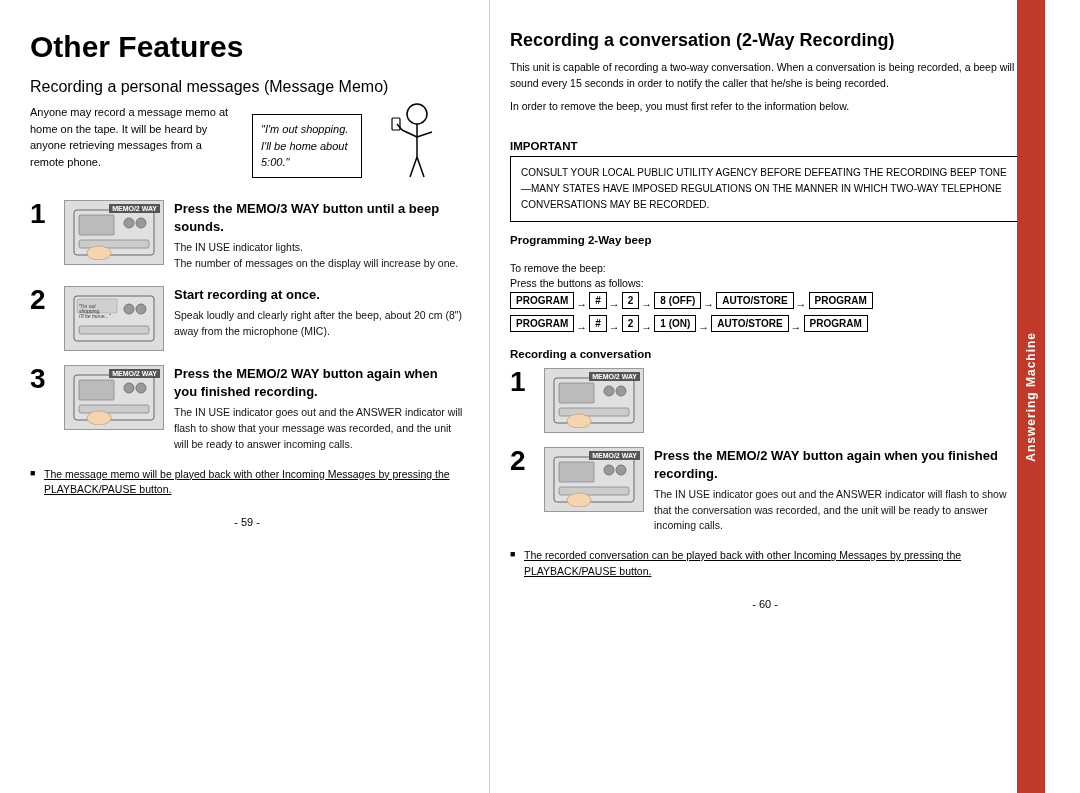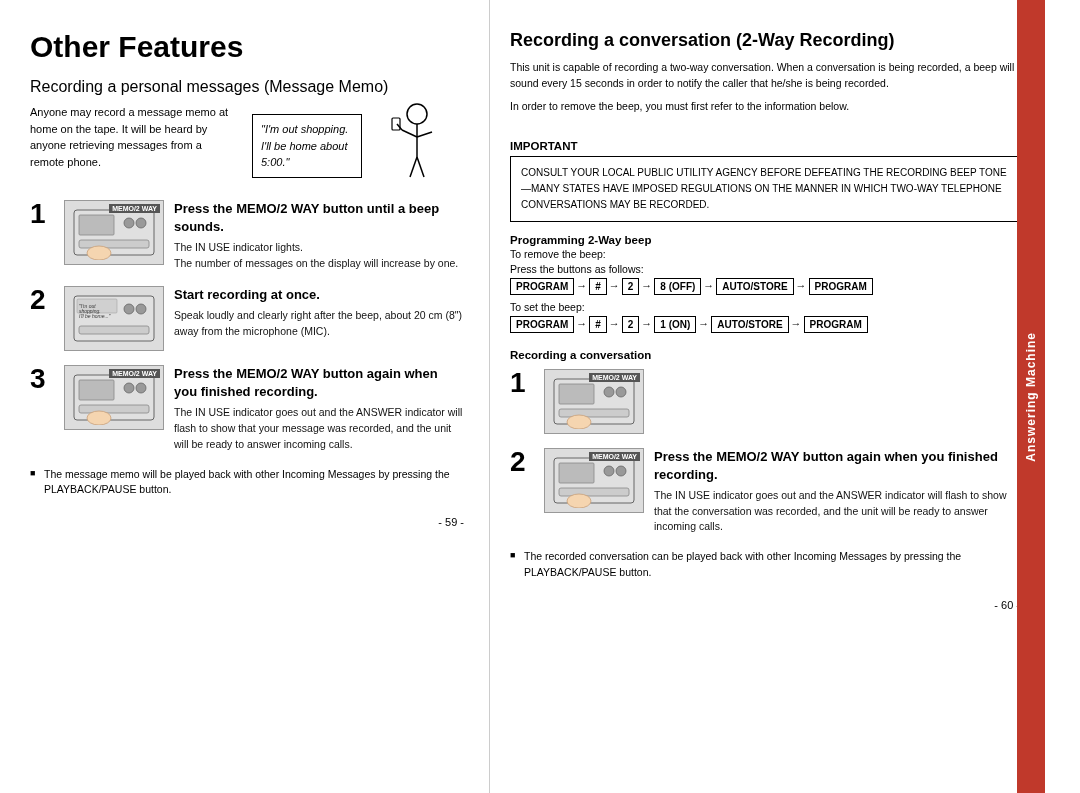--- a/index.html
+++ b/index.html
@@ -130,30 +130,31 @@
       line-height: 1.5;
       color: #111;
     }
 
     .note-bullet {
       font-size: 10.5px;
       line-height: 1.5;
       margin-top: 10px;
       padding-left: 14px;
       position: relative;
+      text-decoration: underline;
     }
     .note-bullet::before {
       content: '■';
       position: absolute;
       left: 0;
       font-size: 9px;
     }
 
     .page-number {
-      text-align: right;
+      text-align: center;
       margin-top: 18px;
       font-size: 11px;
     }
 
     
     h2.right-section-title {
       font-size: 18px;
       font-weight: bold;
       margin-bottom: 8px;
     }
@@ -174,29 +175,29 @@
     .important-box {
       border: 1.5px solid #000;
       padding: 8px 10px;
       font-size: 10px;
       line-height: 1.6;
       margin-bottom: 12px;
     }
     .programming-heading {
       font-weight: bold;
       font-size: 11.5px;
-      margin-bottom: 2px;
+      margin-bottom: 16px;
     }
     .programming-sub {
       font-size: 10.5px;
       margin-bottom: 3px;
     }
     .beep-row {
       display: flex;
-      align-items: flex-start;
+      align-items: flex-end;
       gap: 0;
       margin-bottom: 6px;
       flex-wrap: wrap;
     }
     .beep-box {
       border: 1px solid #000;
       padding: 2px 5px;
       font-size: 10px;
       font-weight: bold;
       white-space: nowrap;
@@ -252,21 +253,21 @@
         <rect x="5" y="5" width="80" height="45" rx="3" fill="#e0e0e0" stroke="#666" stroke-width="1"></rect>
         <rect x="10" y="10" width="35" height="20" rx="1" fill="#bbb" stroke="#888" stroke-width="0.8"></rect>
         <circle cx="60" cy="18" r="5" fill="#999" stroke="#666" stroke-width="0.8"></circle>
         <circle cx="72" cy="18" r="5" fill="#999" stroke="#666" stroke-width="0.8"></circle>
         <rect x="10" y="35" width="70" height="8" rx="2" fill="#ccc" stroke="#888" stroke-width="0.8"></rect>
 
         <ellipse cx="30" cy="48" rx="12" ry="7" fill="#f5d5b0" stroke="#c8a07a" stroke-width="0.8"></ellipse>
       </svg>
     </div>
     <div class="step-content">
-      <div class="step-heading">Press the MEMO/2 WAY button until a beep sounds.</div>
+      <div class="step-heading">Press the MEMO/3 WAY button until a beep sounds.</div>
       <div class="step-text" style="white-space: pre-line;">The IN USE indicator lights.
 The number of messages on the display will increase by one.</div>
     </div>
   </div>
 
   <div class="step">
     <div class="step-number">2</div>
     <div class="step-image">
       <svg class="device-svg" viewBox="0 0 90 55">
         <rect x="5" y="5" width="80" height="45" rx="3" fill="#e0e0e0" stroke="#666" stroke-width="1"></rect>
@@ -328,21 +329,20 @@
     <span class="beep-arrow">→</span>
     <span class="beep-box">2</span>
     <span class="beep-arrow">→</span>
     <span class="beep-box">8 (OFF)</span>
     <span class="beep-arrow">→</span>
     <span class="beep-box">AUTO/STORE</span>
     <span class="beep-arrow">→</span>
     <span class="beep-box">PROGRAM</span>
   </div>
 
-  <div class="programming-sub">To set the beep:</div>
 
   <div class="beep-row">
     <span class="beep-box">PROGRAM</span>
     <span class="beep-arrow">→</span>
     <span class="beep-box">#</span>
     <span class="beep-arrow">→</span>
     <span class="beep-box">2</span>
     <span class="beep-arrow">→</span>
     <span class="beep-box">1 (ON)</span>
     <span class="beep-arrow">→</span>

